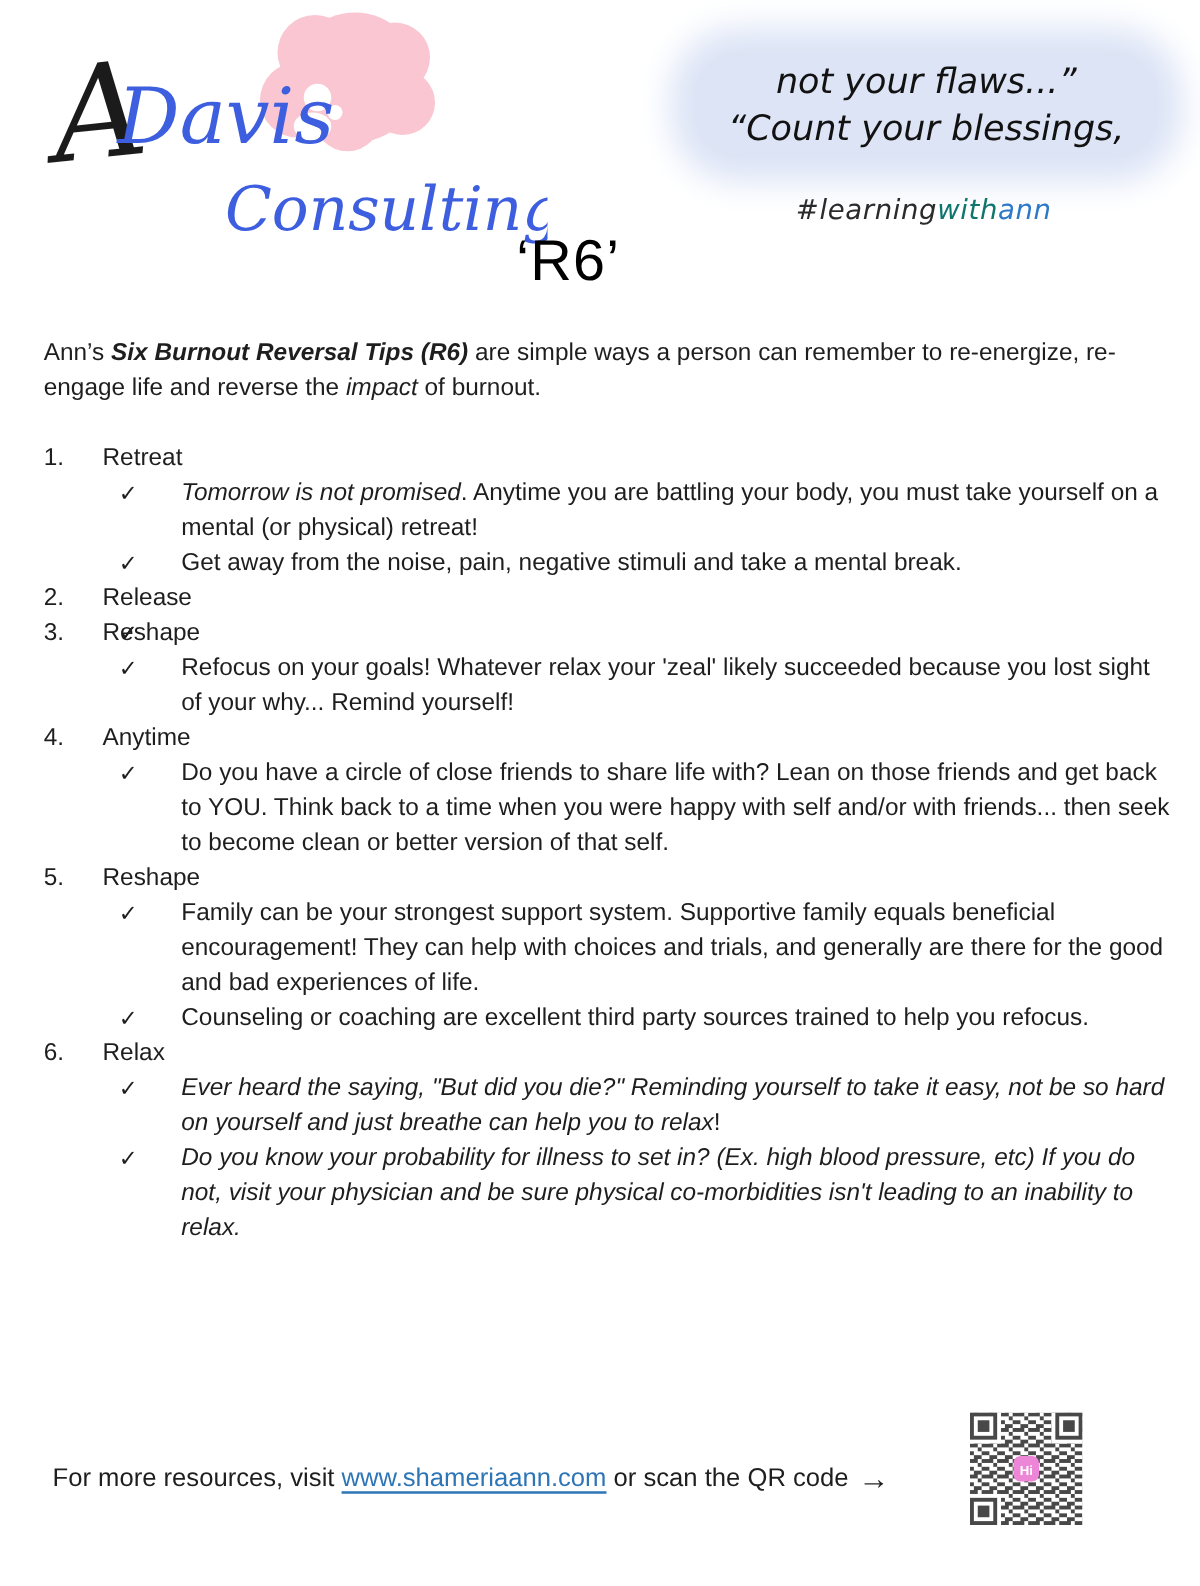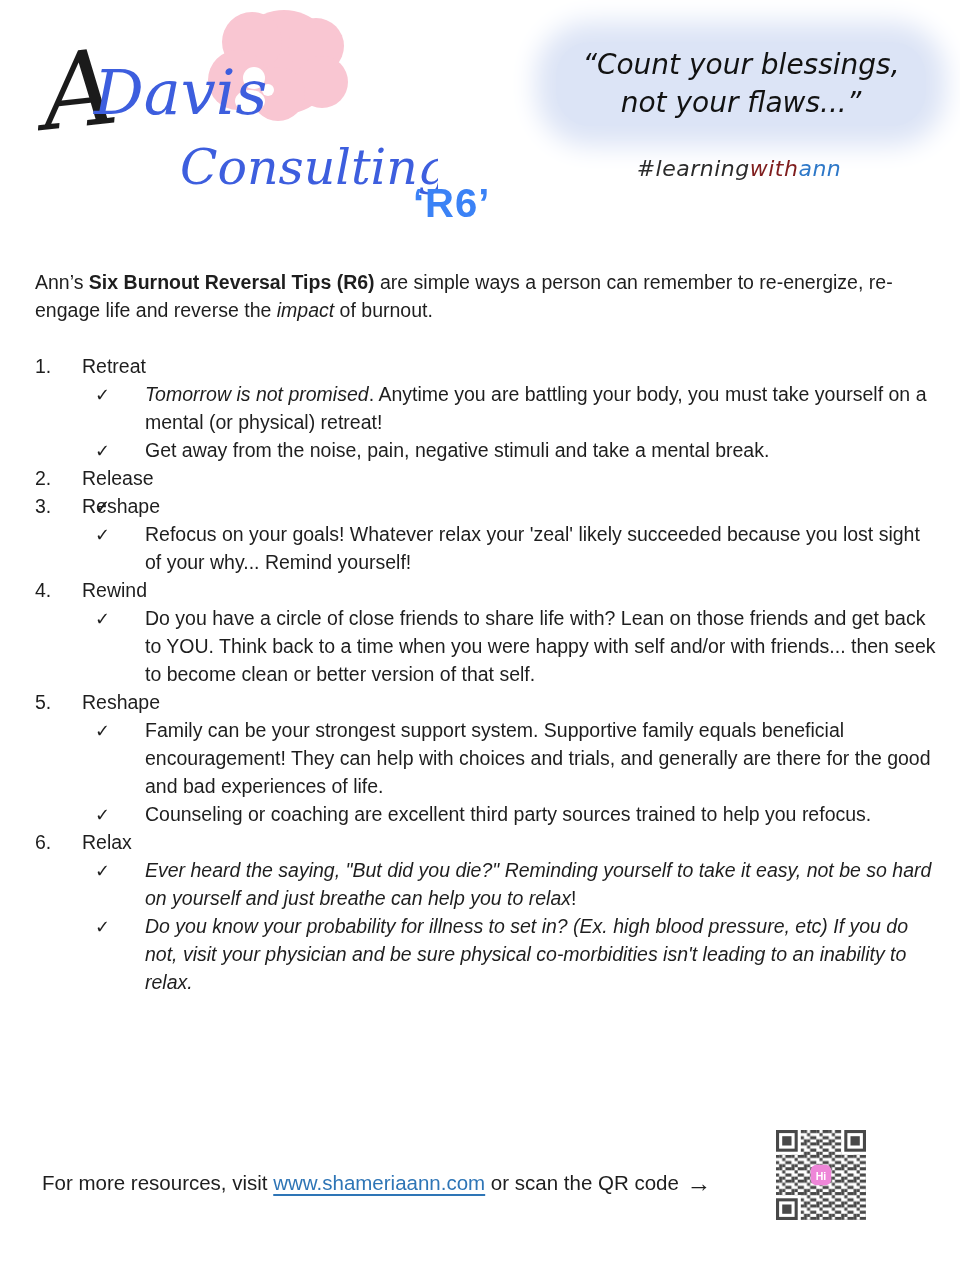--- a/index.html
+++ b/index.html
@@ -22,36 +22,36 @@
     box-shadow:0 0 26px 20px #dce4f6;
     padding:4px 2px;
   }
   .hashtag {
     position:absolute; left:556px; top:156px; width:366px;
     text-align:center;
     font-family:"DejaVu Sans", sans-serif; font-style:italic;
     font-size:22px; letter-spacing:0.5px;
   }
   .hashtag .h-dark { color:#2b2b2b; }
-  .hashtag .h-mid  { color:#7f1d1d; }
+  .hashtag .h-mid  { color:#0f766e; }
   .hashtag .h-blue { color:#2e78c8; }
 
   .r6 {
     position:absolute; left:413px; top:181px;
-    font-size:40px; font-weight:bold; letter-spacing:1px;
-    color:#3b82f6;
+    font-size:46px; font-weight:normal; letter-spacing:1px;
+    color:#000000;
   }
 
   
   .content {
     position:absolute; left:35px; top:268px; width:903px;
     font-size:19.5px; line-height:28px;
   }
   .intro { margin:0 0 28px 0; }
-  .b { font-weight:bold; }
+  .b { font-weight:bold;font-style:italic; }
   .i { font-style:italic; }
 
   .tip-head { position:relative; padding-left:47px; }
   .tip-num  { position:absolute; left:0; }
   .bullet   { position:relative; padding-left:110px; }
   .check    { position:absolute; left:60px; top:1px; font-size:18px; color:#1e1e1e; }
 
   
   .footer {
     position:absolute; left:42px; top:1169px;
@@ -83,22 +83,22 @@
       <ellipse cx="212" cy="99" rx="15" ry="11"></ellipse>
       <circle cx="230" cy="88" r="6"></circle>
     </g>
 
     <text x="4" y="122" font-family="DejaVu Serif, serif" font-style="italic" font-size="104" fill="#1b1b1b" transform="rotate(-6 60 90)">A</text>
     <text x="56" y="112" font-family="DejaVu Serif, serif" font-style="italic" font-size="62" fill="#3d5ede">Davis</text>
     <text x="142" y="182" font-family="DejaVu Serif, serif" font-style="italic" font-size="49" fill="#3d5ede">Consulting</text>
   </svg>
 
   <div class="quote">
+    <div>not your flaws...”</div>
     <div>“Count your blessings,</div>
-    <div>not your flaws...”</div>
   </div>
 
   <div class="hashtag">
     <span class="h-dark">#learning</span><span class="h-mid">with</span><span class="h-blue">ann</span>
   </div>
 
   <div class="r6">‘R6’</div>
 
   <div class="content">
 
@@ -139,21 +139,21 @@
       </div>
       <div class="bullet">
         <span class="check">✓</span>
         <span>Refocus on your goals! Whatever relax your 'zeal' likely succeeded because you lost sight of your why... Remind yourself!</span>
       </div>
     </div>
 
     <div class="tip">
       <div class="tip-head">
         <span class="tip-num">4.</span>
-        <span>Rewind</span>
+        <span>Anytime</span>
       </div>
       <div class="bullet">
         <span class="check">✓</span>
         <span>Do you have a circle of close friends to share life with? Lean on those friends and get back to YOU. Think back to a time when you were happy with self and/or with friends... then seek to become clean or better version of that self.</span>
       </div>
     </div>
 
     <div class="tip">
       <div class="tip-head">
         <span class="tip-num">5.</span>

